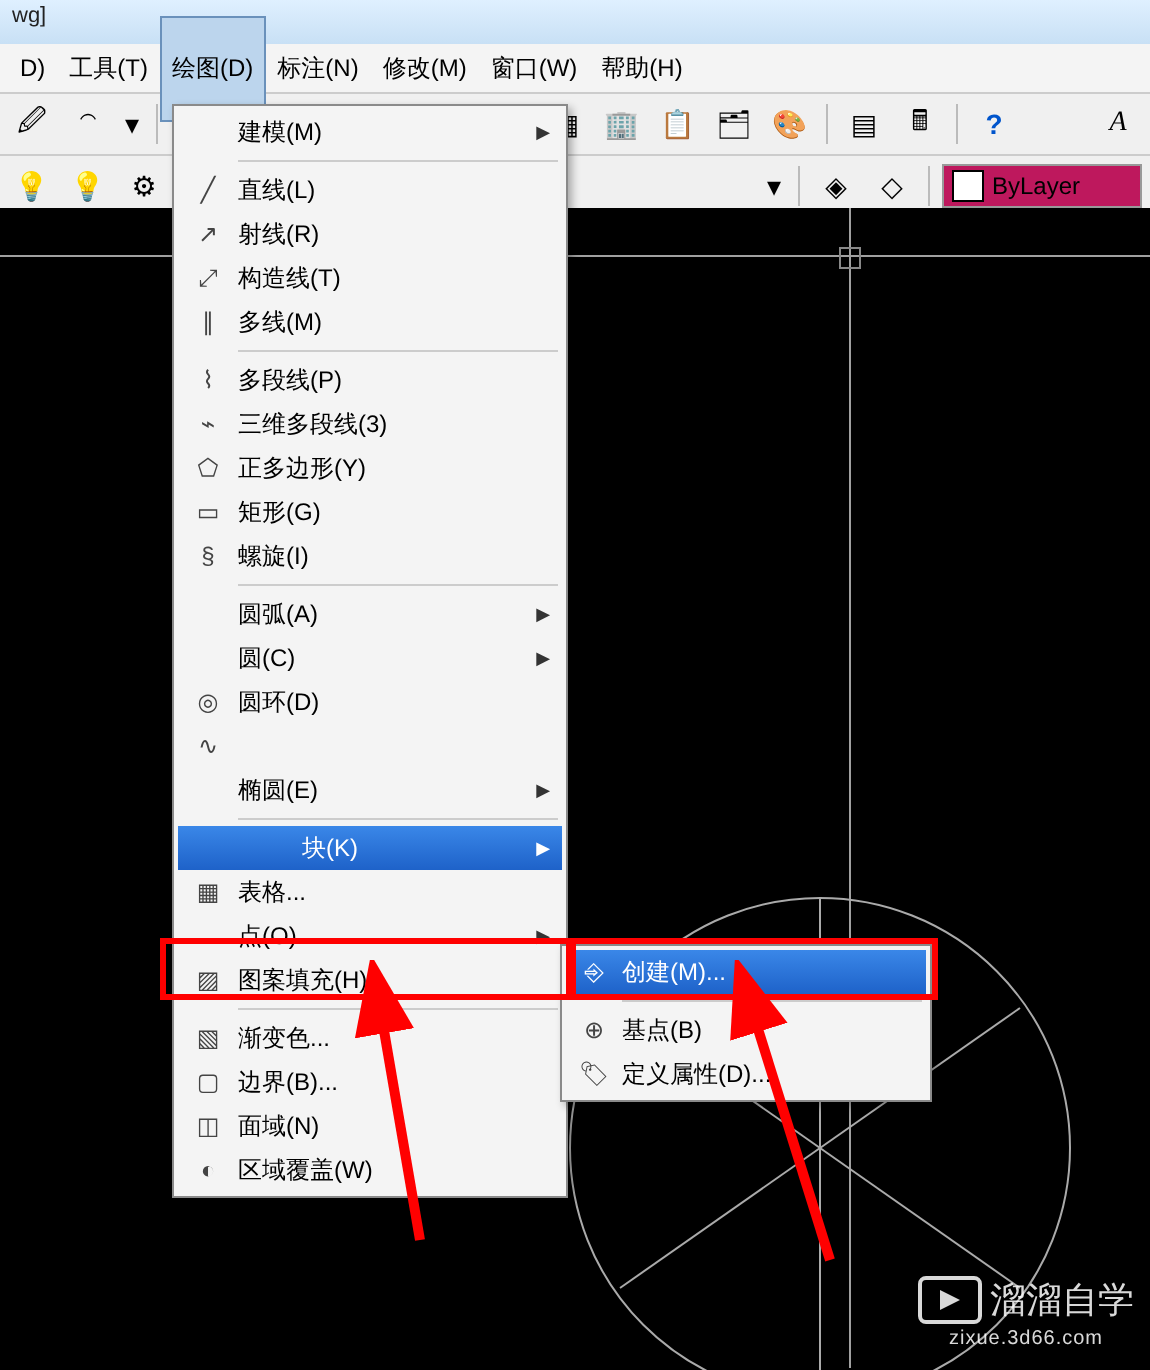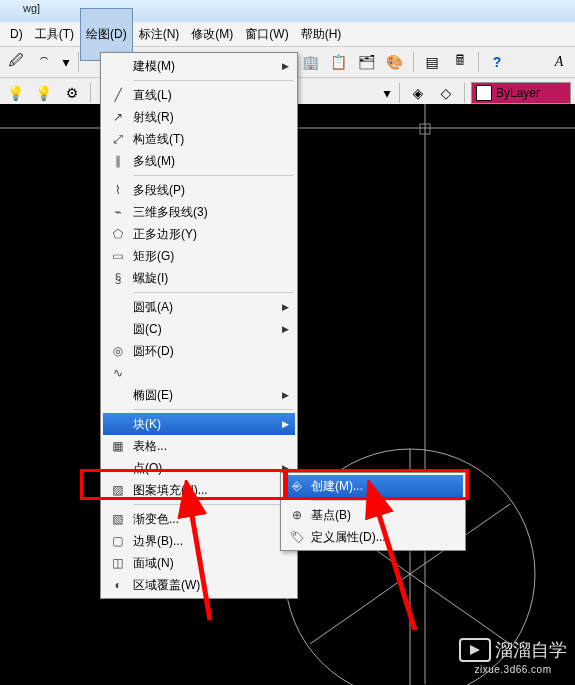--- a/index.html
+++ b/index.html
@@ -10,21 +10,21 @@
     background: #000;
     width: 575px;
     height: 685px;
     overflow: hidden;
     position: relative;
   }
   .titlebar {
     height: 18px;
     background: linear-gradient(to bottom, #dff0ff, #c8e0f5);
     color: #222;
-    padding: 2px 23px;
+    padding: 2px 6px;
     font-size: 11px;
     overflow: hidden;
   }
   .menubar {
     background: #f4f4f4;
     display: flex;
     align-items: center;
     padding: 2px 4px;
     height: 20px;
     border-bottom: 1px solid #ccc;
@@ -83,21 +83,21 @@
     top: 104px;
     left: 0;
     right: 0;
     bottom: 0;
     background: #000;
   }
 
   .dropdown {
     position: absolute;
     top: 52px;
-    left: 100px;
+    left: 86px;
     width: 192px;
     background: #f4f4f4;
     border: 1px solid #8a8a8a;
     box-shadow: 2px 2px 4px rgba(0,0,0,.3);
     padding: 2px;
   }
   .dropdown .row {
     display: flex;
     align-items: center;
     height: 22px;
@@ -112,20 +112,21 @@
   .dropdown .row .lbl { flex: 1; }
   .dropdown .row .arrow { font-size: 9px; color:#333; }
   .dropdown .divider {
     height: 1px;
     background: #ccc;
     margin: 3px 2px 3px 30px;
   }
   .dropdown .row.sel {
     background: linear-gradient(to bottom, #3a87e8, #1e62c9);
     color: #fff;
+    gap: 32px;
   }
   .dropdown .row.sel .ic { color:#fff; }
 
   .submenu {
     position: absolute;
     top: 472px;
     left: 280px;
     width: 180px;
     background: #f4f4f4;
     border: 1px solid #8a8a8a;

